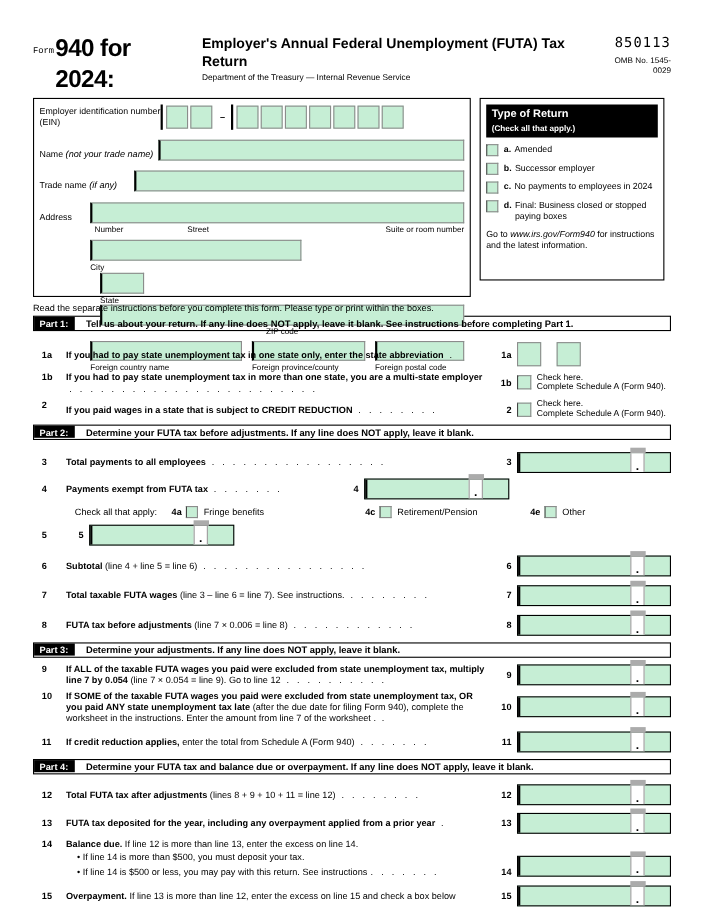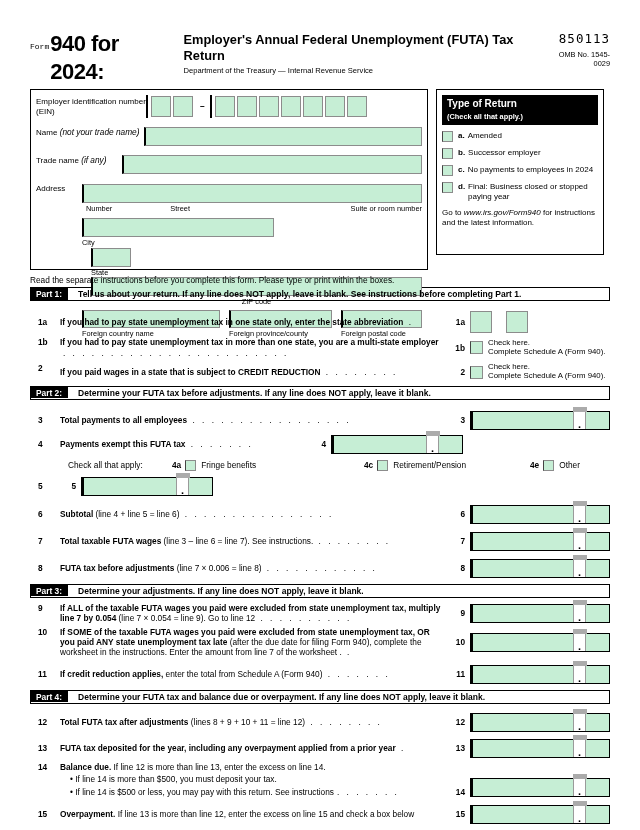--- a/index.html
+++ b/index.html
@@ -25,21 +25,21 @@
 
   
   .green { background:#c6eed5; border:1px solid #8c8c8c; border-left:2px solid #000; height:19px; }
   .cb { display:inline-block; width:11px; height:11px; background:#c6eed5;
         border:1px solid #8c8c8c; border-left:1.5px solid #444; flex:none; }
   .vbar { width:2px; background:#000; flex:none; }
 
   
   .idrow { display:flex; margin-top:4px; align-items:flex-start; }
   .emp-box { width:398px; border:1.5px solid #000; padding:5px 5px 3px 5px; height:181px; }
-  .erow { display:flex; align-items:flex-start; }
+  .erow { display:flex; align-items:flex-end; }
   .elabel { font-weight:normal; font-size:8px; }
   .ehint { font-style:italic; font-weight:normal; }
   .ein-cell { width:20px; height:21px; background:#c6eed5; border:1px solid #8c8c8c; margin-right:2px; flex:none; }
   .sublab { font-size:7.4px; }
 
   .tor-box { width:168px; border:1.5px solid #000; margin-left:8px; height:166px; padding:5px; }
   .tor-head { background:#000; color:#fff; padding:3px 5px 4px 5px; }
   .tor-title { font-size:10px; font-weight:bold; }
   .tor-sub { font-size:7.4px; font-weight:bold; margin-top:1px; }
   .tor-opt { display:flex; align-items:flex-start; margin-top:6px; font-size:8px; }
@@ -192,21 +192,21 @@
         <span>Successor employer</span>
       </div>
       <div class="tor-opt">
         <span class="cb"></span>
         <span class="tor-key">c.</span>
         <span style="flex:1;">No payments to employees in 2024</span>
       </div>
       <div class="tor-opt">
         <span class="cb"></span>
         <span class="tor-key">d.</span>
-        <span style="flex:1;">Final: Business closed or stopped paying year</span>
+        <span style="flex:1;">Final: Business closed or stopped paying boxes</span>
       </div>
       <div class="tor-goto">
         <span>Go to </span><i>www.irs.gov/Form940</i><span> for instructions and the latest information.</span>
       </div>
     </div>
   </div>
 
   <div style="margin-top:5px;">Read the separate instructions before you complete this form. Please type or print within the boxes.</div>
 
   <div class="partbar" style="margin-top:2px;">
@@ -276,35 +276,35 @@
       <span class="amt-bar"></span>
         <span class="amt-fill"></span>
         <span class="amt-dot">.</span>
         <span class="amt-cents"></span>
     </div>
   </div>
 
   <div class="row" style="margin-top:5px;">
     <span class="lnum">4</span>
     <span class="ltext" style="flex:none; width:250px;">
-      <b>Payments exempt this FUTA tax</b>
+      <b>Payments exempt from FUTA tax</b>
       <span class="dots">. . . . . . .</span>
     </span>
     <span class="rnum">4</span>
     <div class="amt amt-sm">
       <span class="amt-tab"></span>
       <span class="amt-bar"></span>
         <span class="amt-fill"></span>
         <span class="amt-dot">.</span>
         <span class="amt-cents"></span>
     </div>
     <span style="flex:1;"></span>
   </div>
 
-  <div class="c4grid" style="margin-top:6px;gap:16px;">
+  <div class="c4grid" style="margin-top:6px;">
     <span style="width:88px;">Check all that apply:</span>
     <span class="c4item" style="width:176px;">
       <b>4a</b>
       <span class="cb"></span>
       <span>Fringe benefits</span>
     </span>
     <span class="c4item" style="width:150px;">
       <b>4c</b>
       <span class="cb"></span>
       <span>Retirement/Pension</span>

